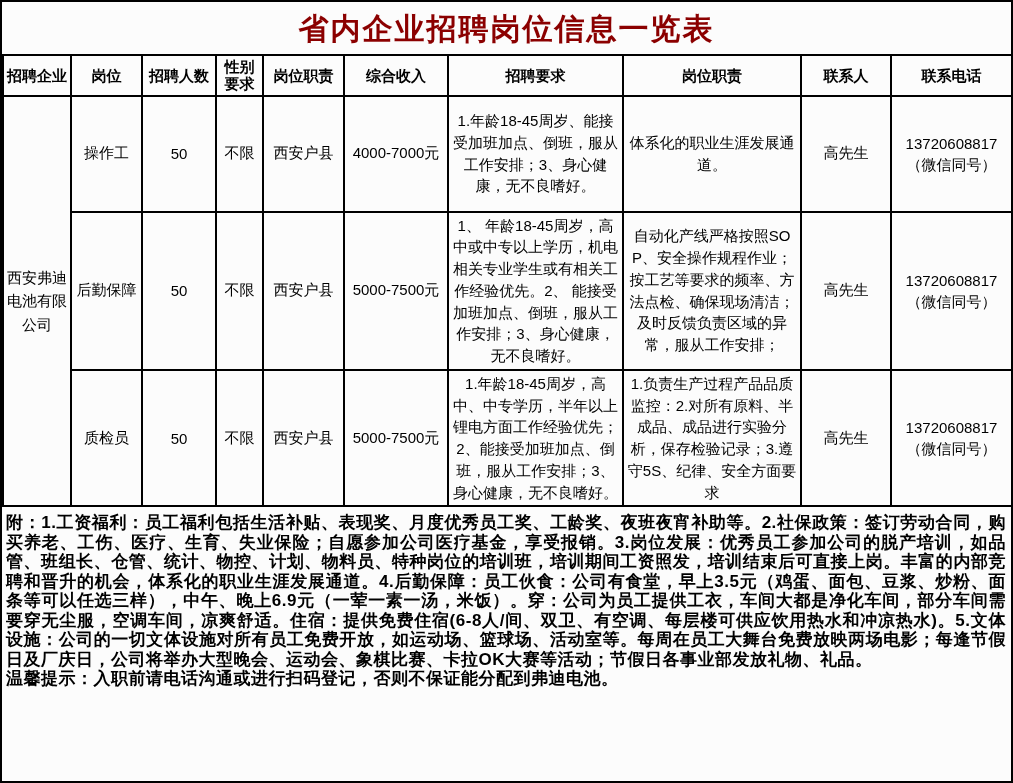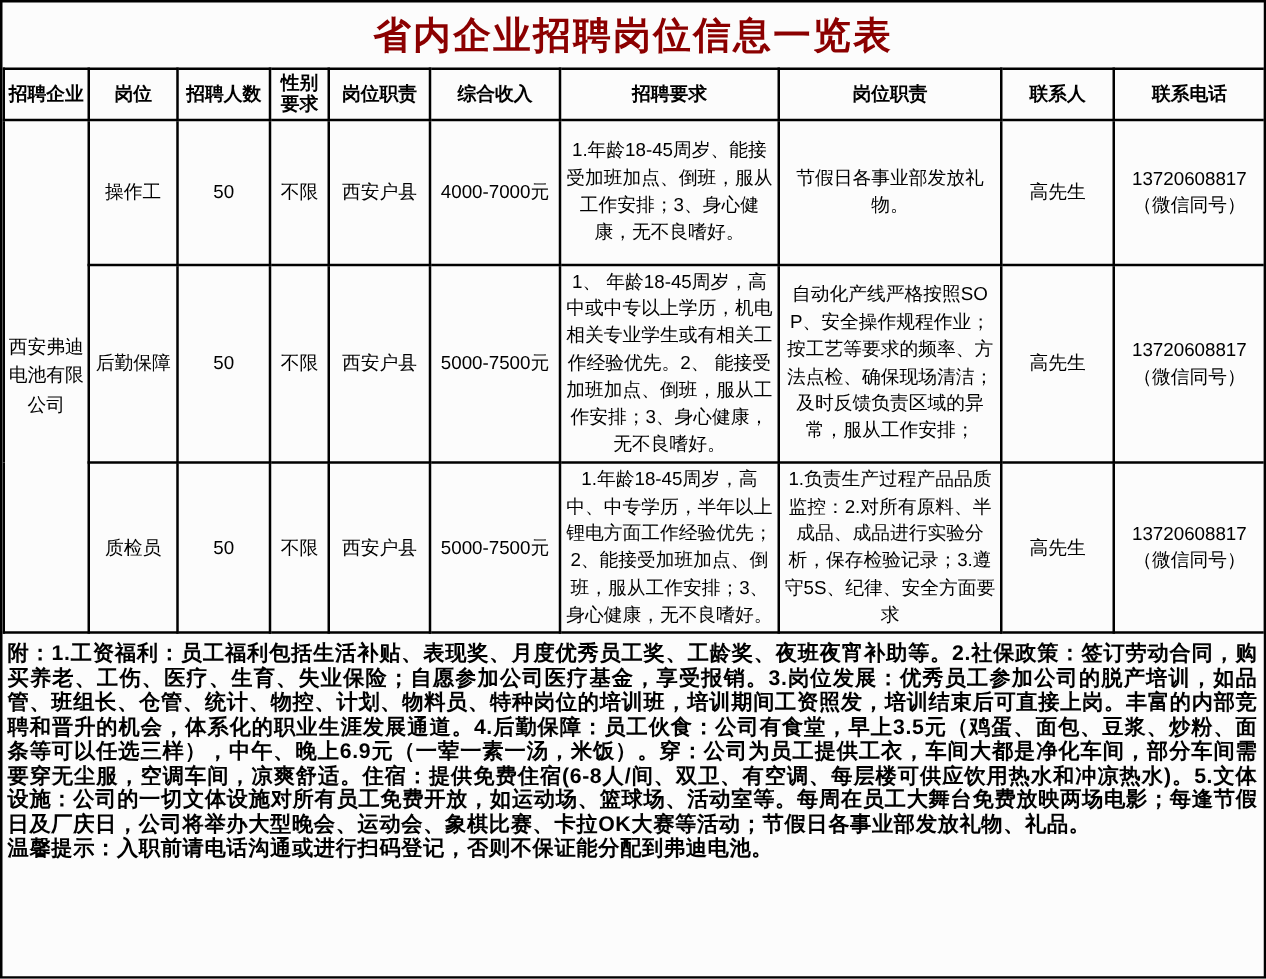--- a/index.html
+++ b/index.html
@@ -109,21 +109,21 @@
     </thead>
     <tbody>
       <tr class="row-1">
         <td class="company-cell" rowspan="3">西安弗迪电池有限公司</td>
         <td>操作工</td>
         <td>50</td>
         <td>不限</td>
         <td>西安户县</td>
         <td>4000-7000元</td>
         <td class="req-cell">1.年龄18-45周岁、能接受加班加点、倒班，服从工作安排；3、身心健康，无不良嗜好。</td>
-        <td class="duty-cell">节假日各事业部发放礼物。</td>
+        <td class="duty-cell">体系化的职业生涯发展通道。</td>
         <td>高先生</td>
         <td class="phone-cell">
           <div>13720608817</div>
           <div>（微信同号）</div>
         </td>
       </tr>
       <tr class="row-2">
         <td>后勤保障</td>
         <td>50</td>
         <td>不限</td>

